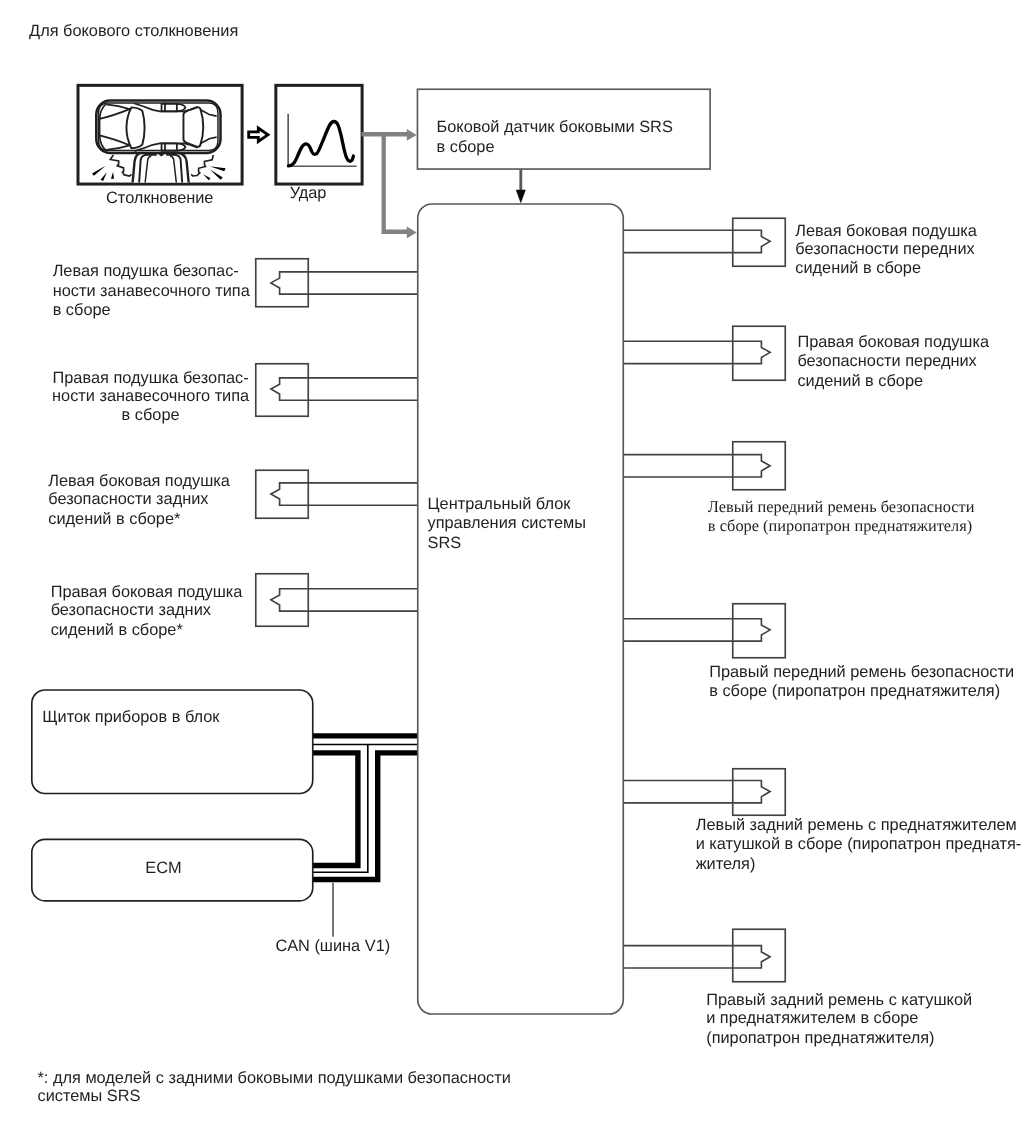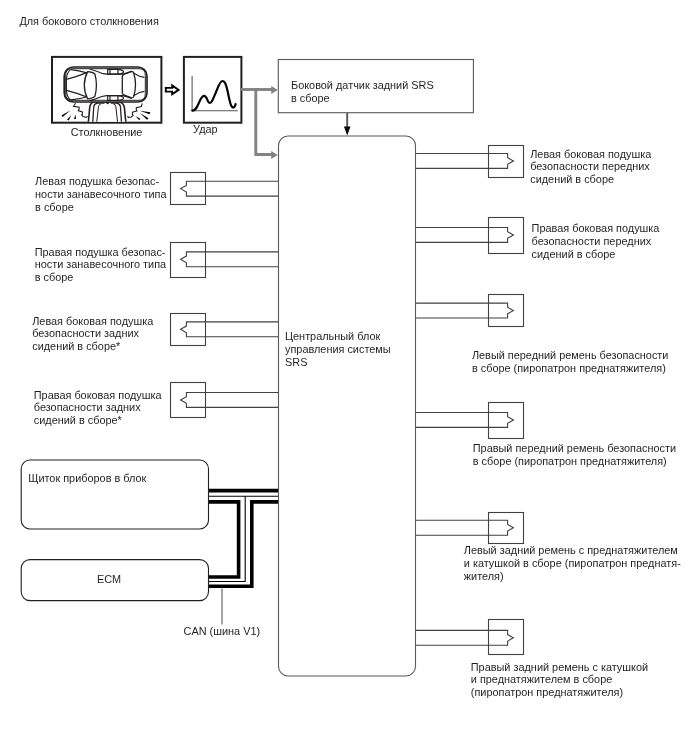--- a/index.html
+++ b/index.html
@@ -150,51 +150,53 @@
 
     <rect x="21.2" y="460" width="187.3" height="69" rx="8.8" ry="8.8" fill="#ffffff" stroke="#231f20" stroke-width="1.1"></rect>
     <rect x="21.2" y="559.6" width="187.3" height="41" rx="8.8" ry="8.8" fill="#ffffff" stroke="#231f20" stroke-width="1.1"></rect>
 
     <path d="M222 588.5 L222 624.5" fill="none" stroke="#58595b" stroke-width="1.1"></path>
   </svg>
 
   <div class="txt" style="left:35.1px;top:175.4px;">Левая подушка безопас-
 ности занавесочного типа
 в сборе</div>
-  <div class="txt" style="left:34.7px;top:245.5px;">Правая подушка безопас-
+  <div class="txt" style="left:34.7px;top:245.5px;text-align:center;">Правая подушка безопас-
 ности занавесочного типа
 в сборе</div>
   <div class="txt" style="left:32.2px;top:314.5px;">Левая боковая подушка
 безопасности задних
 сидений в сборе*</div>
   <div class="txt" style="left:33.8px;top:388.5px;">Правая боковая подушка
 безопасности задних
 сидений в сборе*</div>
 
   <div class="txt" style="left:530.2px;top:147.5px;">Левая боковая подушка
 безопасности передних
 сидений в сборе</div>
   <div class="txt" style="left:531.6px;top:221.9px;">Правая боковая подушка
 безопасности передних
 сидений в сборе</div>
-  <div class="txt" style="left:471.9px;top:349px;">Левый передний ремень безопасности
+  <div class="txt" style="left:471.9px;top:332px;font-family:Liberation Serif, serif;">Левый передний ремень безопасности
 в сборе (пиропатрон преднатяжителя)</div>
   <div class="txt" style="left:472.8px;top:441.7px;">Правый передний ремень безопасности
 в сборе (пиропатрон преднатяжителя)</div>
   <div class="txt" style="left:463.8px;top:544.3px;">Левый задний ремень с преднатяжителем
 и катушкой в сборе (пиропатрон преднатя-
 жителя)</div>
   <div class="txt" style="left:470.8px;top:660.5px;">Правый задний ремень с катушкой
 и преднатяжителем в сборе
 (пиропатрон преднатяжителя)</div>
 
   <div class="txt" style="left:70.7px;top:126.3px;">Столкновение</div>
   <div class="txt" style="left:193.1px;top:123.1px;">Удар</div>
-  <div class="txt" style="left:291px;top:79.4px;">Боковой датчик задний SRS
+  <div class="txt" style="left:291px;top:79.4px;">Боковой датчик боковыми SRS
 в сборе</div>
   <div class="txt" style="left:285px;top:330px;">Центральный блок
 управления системы
 SRS</div>
   <div class="txt" style="left:28.2px;top:471.9px;">Щиток приборов в блок</div>
   <div class="txt" style="left:96.9px;top:573.3px;">ECM</div>
   <div class="txt" style="left:183.6px;top:625.3px;">CAN (шина V1)</div>
+  <div class="txt" style="left:25px;top:712.5px;">*: для моделей с задними боковыми подушками безопасности
+системы SRS</div>
 
 </div>
 
 </body></html>

